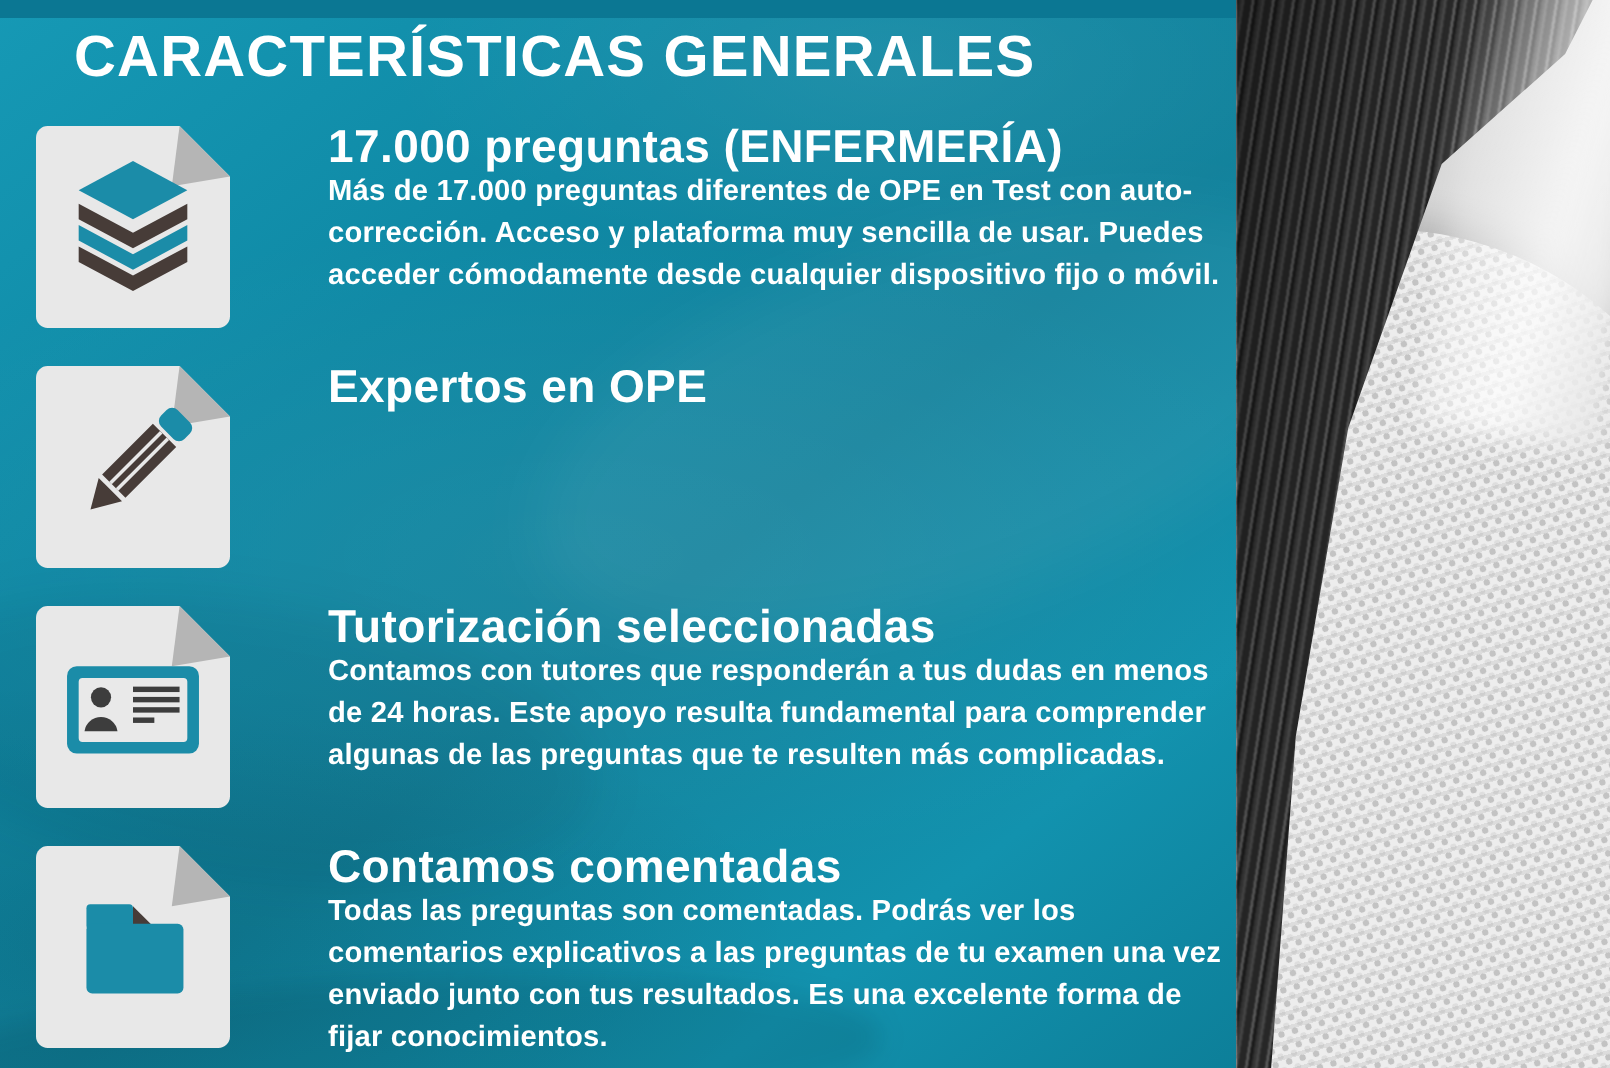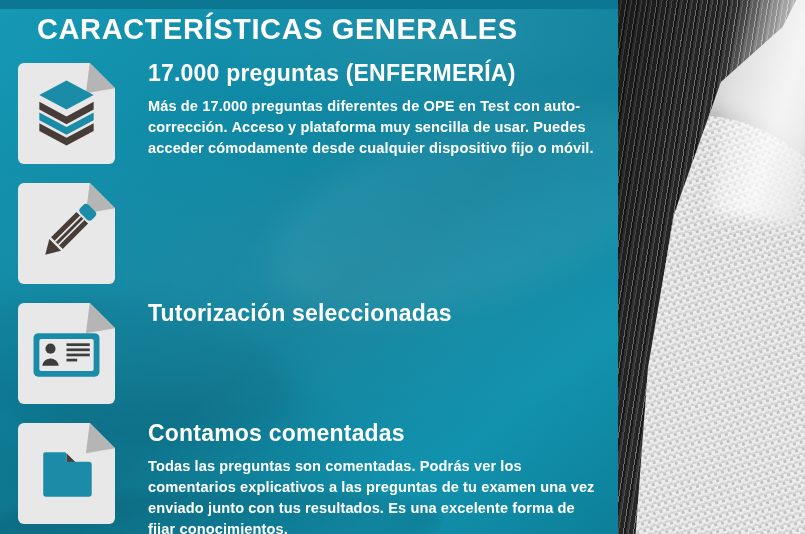--- a/index.html
+++ b/index.html
@@ -26,25 +26,25 @@
 
   .top-bar { position:absolute; left:0; top:0; width:618px; height:9px; }
 
   .page-title {
     position:absolute; left:37px; top:13px; width:580px;
     color:#ffffff; font-size:29px; font-weight:700; letter-spacing:0.6px;
   }
 
   
   .features { position:absolute; left:18px; top:63px; width:590px; }
-  .feature-row { display:flex; align-items:flex-start; margin-bottom:19px; height:101px; }
+  .feature-row { display:flex; align-items:flex-start; margin-bottom:19px; height:101px;gap:16px; }
   .feature-icon { width:97px; height:101px; flex:0 0 auto; }
   .feature-text { margin-left:33px; margin-top:-3px; }
   .feature-title { color:#ffffff; font-size:23px; font-weight:700; line-height:1.15; letter-spacing:0.2px; }
-  .feature-desc { margin-top:10px; width:458px; color:#ffffff; font-size:14.6px; font-weight:600;
+  .feature-desc { width:458px; color:#ffffff; font-size:14.6px; font-weight:600;
     line-height:1.43; letter-spacing:0.1px; }
 
   
   .photo { position:absolute; left:618px; top:0; width:187px; height:534px; overflow:hidden;
     background:linear-gradient(180deg,#dcdcdc 0%, #d0d0d0 40%, #dadada 100%); }
   .sweater {
     position:absolute; left:-28%; top:20%; width:170%; height:100%;
     transform:rotate(-16deg);
     border-radius:45% 55% 0 0 / 26% 30% 0 0;
     background-color:#ededed;
@@ -107,38 +107,40 @@
           <path d="M74,0 L100,26 L70,31 Z" fill="#b5b5b5"></path>
           <g transform="rotate(45 50 52)">
             <rect x="41.5" y="15" width="17" height="12" rx="4" fill="#1b8ca8"></rect>
             <rect x="41.5" y="29" width="17" height="37" fill="#473c38"></rect>
             <rect x="46.7" y="29" width="1.8" height="37" fill="#e8e8e8"></rect>
             <rect x="51.5" y="29" width="1.8" height="37" fill="#e8e8e8"></rect>
             <path d="M41.5,68.5 L58.5,68.5 L50,83 Z" fill="#473c38"></path>
           </g>
         </svg>
         <div class="feature-text">
+          <div class="feature-title">Expertos en OPE</div>
         </div>
       </div>
 
       <div class="feature-row">
         <svg class="feature-icon" viewBox="0 0 100 104">
           <path d="M6,0 H74 L100,26 V98 a6,6 0 0 1 -6,6 H6 a6,6 0 0 1 -6,-6 V6 a6,6 0 0 1 6,-6 Z" fill="#e8e8e8"></path>
           <path d="M74,0 L100,26 L70,31 Z" fill="#b5b5b5"></path>
           <rect x="16" y="31" width="68" height="45" rx="5" fill="#1b8ca8"></rect>
           <rect x="22" y="37" width="56" height="33" rx="2" fill="#e9e9e9"></rect>
           <circle cx="33.5" cy="47" r="5.2" fill="#3d3d3d"></circle>
           <path d="M25,64.5 a8.6,8.6 0 0 1 17,0 Z" fill="#3d3d3d"></path>
           <rect x="50" y="41.5" width="24" height="2.8" fill="#3d3d3d"></rect>
           <rect x="50" y="46.8" width="24" height="2.8" fill="#3d3d3d"></rect>
           <rect x="50" y="52.1" width="24" height="2.8" fill="#3d3d3d"></rect>
           <rect x="50" y="57.4" width="11" height="2.8" fill="#3d3d3d"></rect>
         </svg>
         <div class="feature-text">
           <div class="feature-title">Tutorización seleccionadas</div>
+          <div class="feature-desc">Contamos con tutores que responderán a tus dudas en menos de 24 horas. Este apoyo resulta fundamental para comprender algunas de las preguntas que te resulten más complicadas.</div>
         </div>
       </div>
 
       <div class="feature-row">
         <svg class="feature-icon" viewBox="0 0 100 104">
           <path d="M6,0 H74 L100,26 V98 a6,6 0 0 1 -6,6 H6 a6,6 0 0 1 -6,-6 V6 a6,6 0 0 1 6,-6 Z" fill="#e8e8e8"></path>
           <path d="M74,0 L100,26 L70,31 Z" fill="#b5b5b5"></path>
           <path d="M50,31 L61,42 L50,42 Z" fill="#473c38"></path>
           <rect x="26" y="30" width="24" height="13" rx="2" fill="#1b8ca8"></rect>
           <rect x="26" y="40" width="50" height="36" rx="3" fill="#1b8ca8"></rect>

